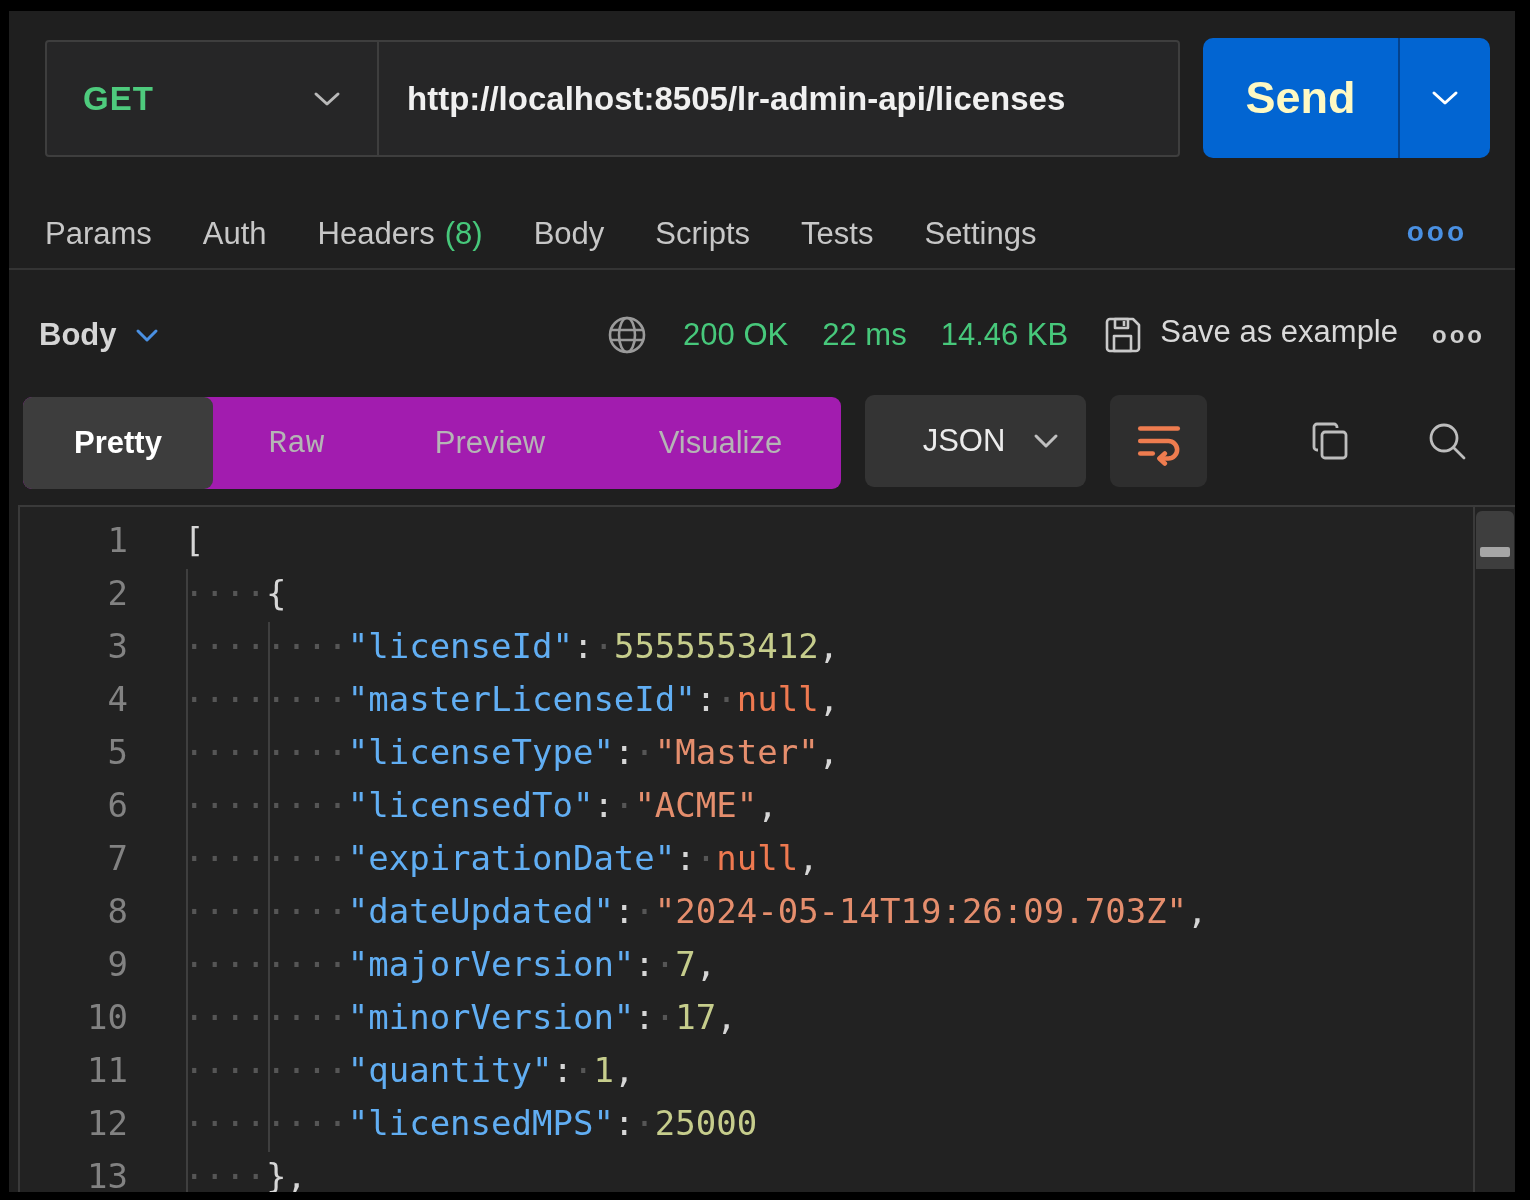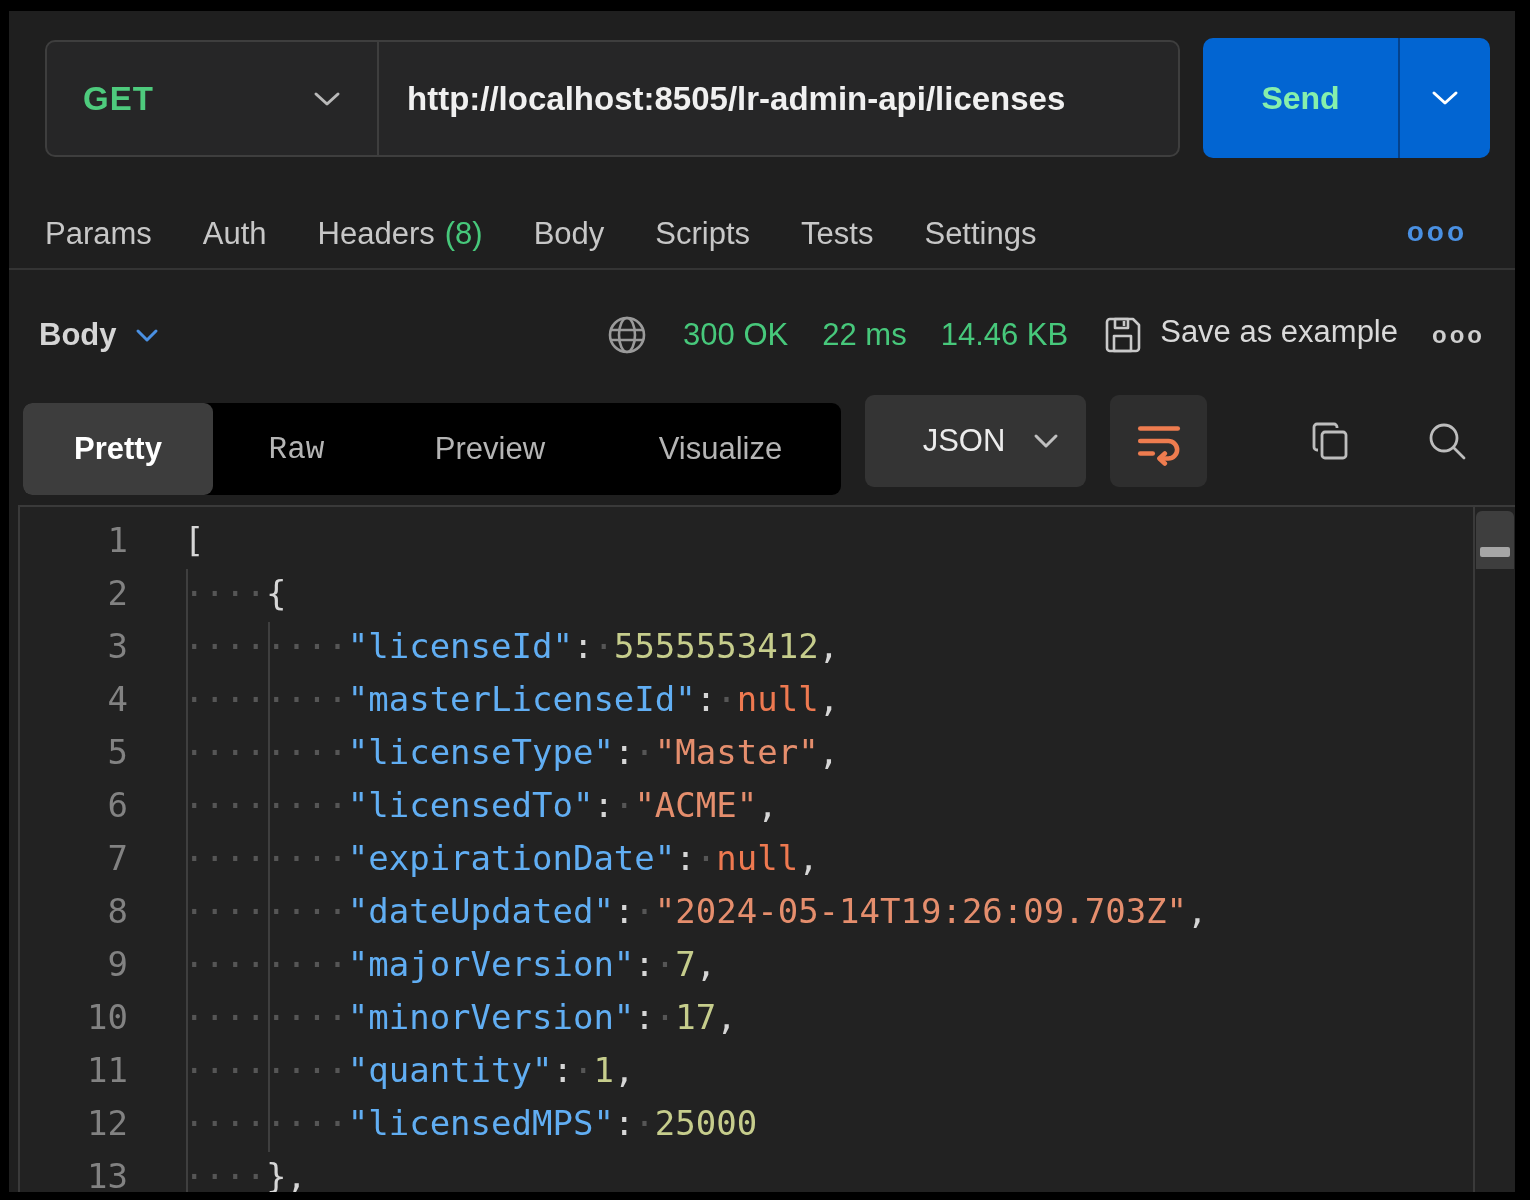--- a/index.html
+++ b/index.html
@@ -3,33 +3,33 @@
 <meta charset="utf-8">
 <style>
   * { margin:0; padding:0; box-sizing:border-box; }
   html,body { width:1530px; height:1200px; background:#000; overflow:hidden;
               font-family:"Liberation Sans", sans-serif; }
   .app { position:absolute; left:9px; top:11px; right:15px; bottom:8px;
          background:#1f1f1f; }
 
   
   .url-row { position:absolute; left:36px; top:29px; width:1135px; height:117px;
-             border:2px solid #3e3e3e; border-radius:10px; background:#262627;
+             border:2px solid #3e3e3e; border-radius:4px; background:#262627;
              display:flex; align-items:stretch; }
   .method-select { width:332px; border-right:2px solid #3e3e3e; display:flex;
                    align-items:center; justify-content:space-between;
                    padding:0 36px; cursor:pointer; }
   .method-label { font-size:33px; font-weight:700; letter-spacing:1px; color:#4ecb7d; }
   .url-input { flex:1; background:transparent; border:none; outline:none;
                padding:0 20px 0 28px; font-family:"Liberation Sans", sans-serif;
                font-size:33px; font-weight:700; color:#f0f0f0; }
   .send-split { position:absolute; left:1194px; top:27px; width:287px; height:120px;
                 border-radius:10px; background:#0265d2; display:flex; overflow:hidden; }
   .send-main { flex:1; display:flex; align-items:center; justify-content:center; cursor:pointer; }
-  .send-label { font-size:32px; font-weight:700; color:#86efac; }
+  .send-label { font-size:45px; font-weight:700; color:#fef9c3; }
   .send-divider { width:2px; background:rgba(8,38,84,.55); }
   .send-caret { width:90px; display:flex; align-items:center; justify-content:center; cursor:pointer; }
 
   
   .tabs-row { position:absolute; left:0; top:189px; width:100%; height:70px;
               border-bottom:2px solid #343434; display:flex; align-items:center;
               padding-left:36px; gap:51px; }
   .req-tab { font-size:31px; color:#c7c7c7; cursor:pointer; white-space:nowrap; }
   .req-tab .badge { color:#47c87b; margin-left:10px; }
   .tabs-more { position:absolute; right:48px; top:16px; color:#4a90e2;
@@ -42,22 +42,22 @@
   .body-label { font-size:31px; font-weight:700; color:#d5d5d5; }
   .meta-spacer { flex:1; }
   .meta-right { display:flex; align-items:center; gap:34px; }
   .meta-green { font-size:31px; font-weight:500; color:#47c87b; white-space:nowrap; cursor:pointer; }
   .save-example { display:flex; align-items:flex-start; gap:16px; cursor:pointer; }
   .save-example-label { font-size:31px; color:#d9d9d9; white-space:nowrap; }
   .meta-more { color:#cfcfcf; font-weight:700; font-size:24px; letter-spacing:3px; cursor:pointer; }
 
   
   .view-row { position:absolute; left:0; top:384px; width:100%; height:92px; }
-  .view-tabs { position:absolute; left:14px; top:8px; width:818px; height:92px;
-               background:#000000; border-radius:9px; display:flex; }
+  .view-tabs { position:absolute; left:14px; top:2px; width:818px; height:92px;
+               background:#a21caf; border-radius:9px; display:flex; }
   .view-tab { display:flex; align-items:center; justify-content:center;
               font-size:31px; color:#b5b5b5; cursor:pointer; }
   .view-tab.active { background:#3d3d3d; border-radius:9px; color:#ffffff; font-weight:700; }
   .vw1{width:190px;} .vw2{width:167px;font-family:Liberation Mono, monospace;} .vw3{width:220px;} .vw4{width:241px;}
   .json-select { position:absolute; left:856px; top:0; width:221px; height:92px;
                  background:#343434; border-radius:9px; display:flex; align-items:center;
                  justify-content:center; gap:28px; cursor:pointer;padding-left:31px; }
   .json-label { font-size:31px; color:#ececec; }
   .wrap-btn { position:absolute; left:1101px; top:0; width:97px; height:92px;
               background:#2e2e2e; border-radius:9px; display:flex; align-items:center;
@@ -146,21 +146,21 @@
     <div class="meta-spacer"></div>
     <div class="meta-right">
       <span>
         <svg width="44" height="44" viewBox="0 0 44 44" fill="none" stroke="#9a9a9a" stroke-width="2.6">
           <circle cx="22" cy="22" r="17"></circle>
           <ellipse cx="22" cy="22" rx="8" ry="17"></ellipse>
           <line x1="5" y1="17" x2="39" y2="17"></line>
           <line x1="5" y1="27" x2="39" y2="27"></line>
         </svg>
       </span>
-      <span class="meta-green">300 OK</span>
+      <span class="meta-green">200 OK</span>
       <span class="meta-green">22 ms</span>
       <span class="meta-green">14.46 KB</span>
       <span class="save-example">
         <span>
           <svg width="42" height="42" viewBox="0 0 42 42" fill="none" stroke="#c9c9c9" stroke-width="2.6" stroke-linejoin="round">
             <path d="M5 8 a3 3 0 0 1 3-3 h23 l6 6 v23 a3 3 0 0 1-3 3 h-26 a3 3 0 0 1-3-3 z"></path>
             <rect x="13" y="5" width="13" height="9"></rect>
             <line x1="22" y1="7" x2="22" y2="12"></line>
             <rect x="12" y="22" width="17" height="15"></rect>
           </svg>

